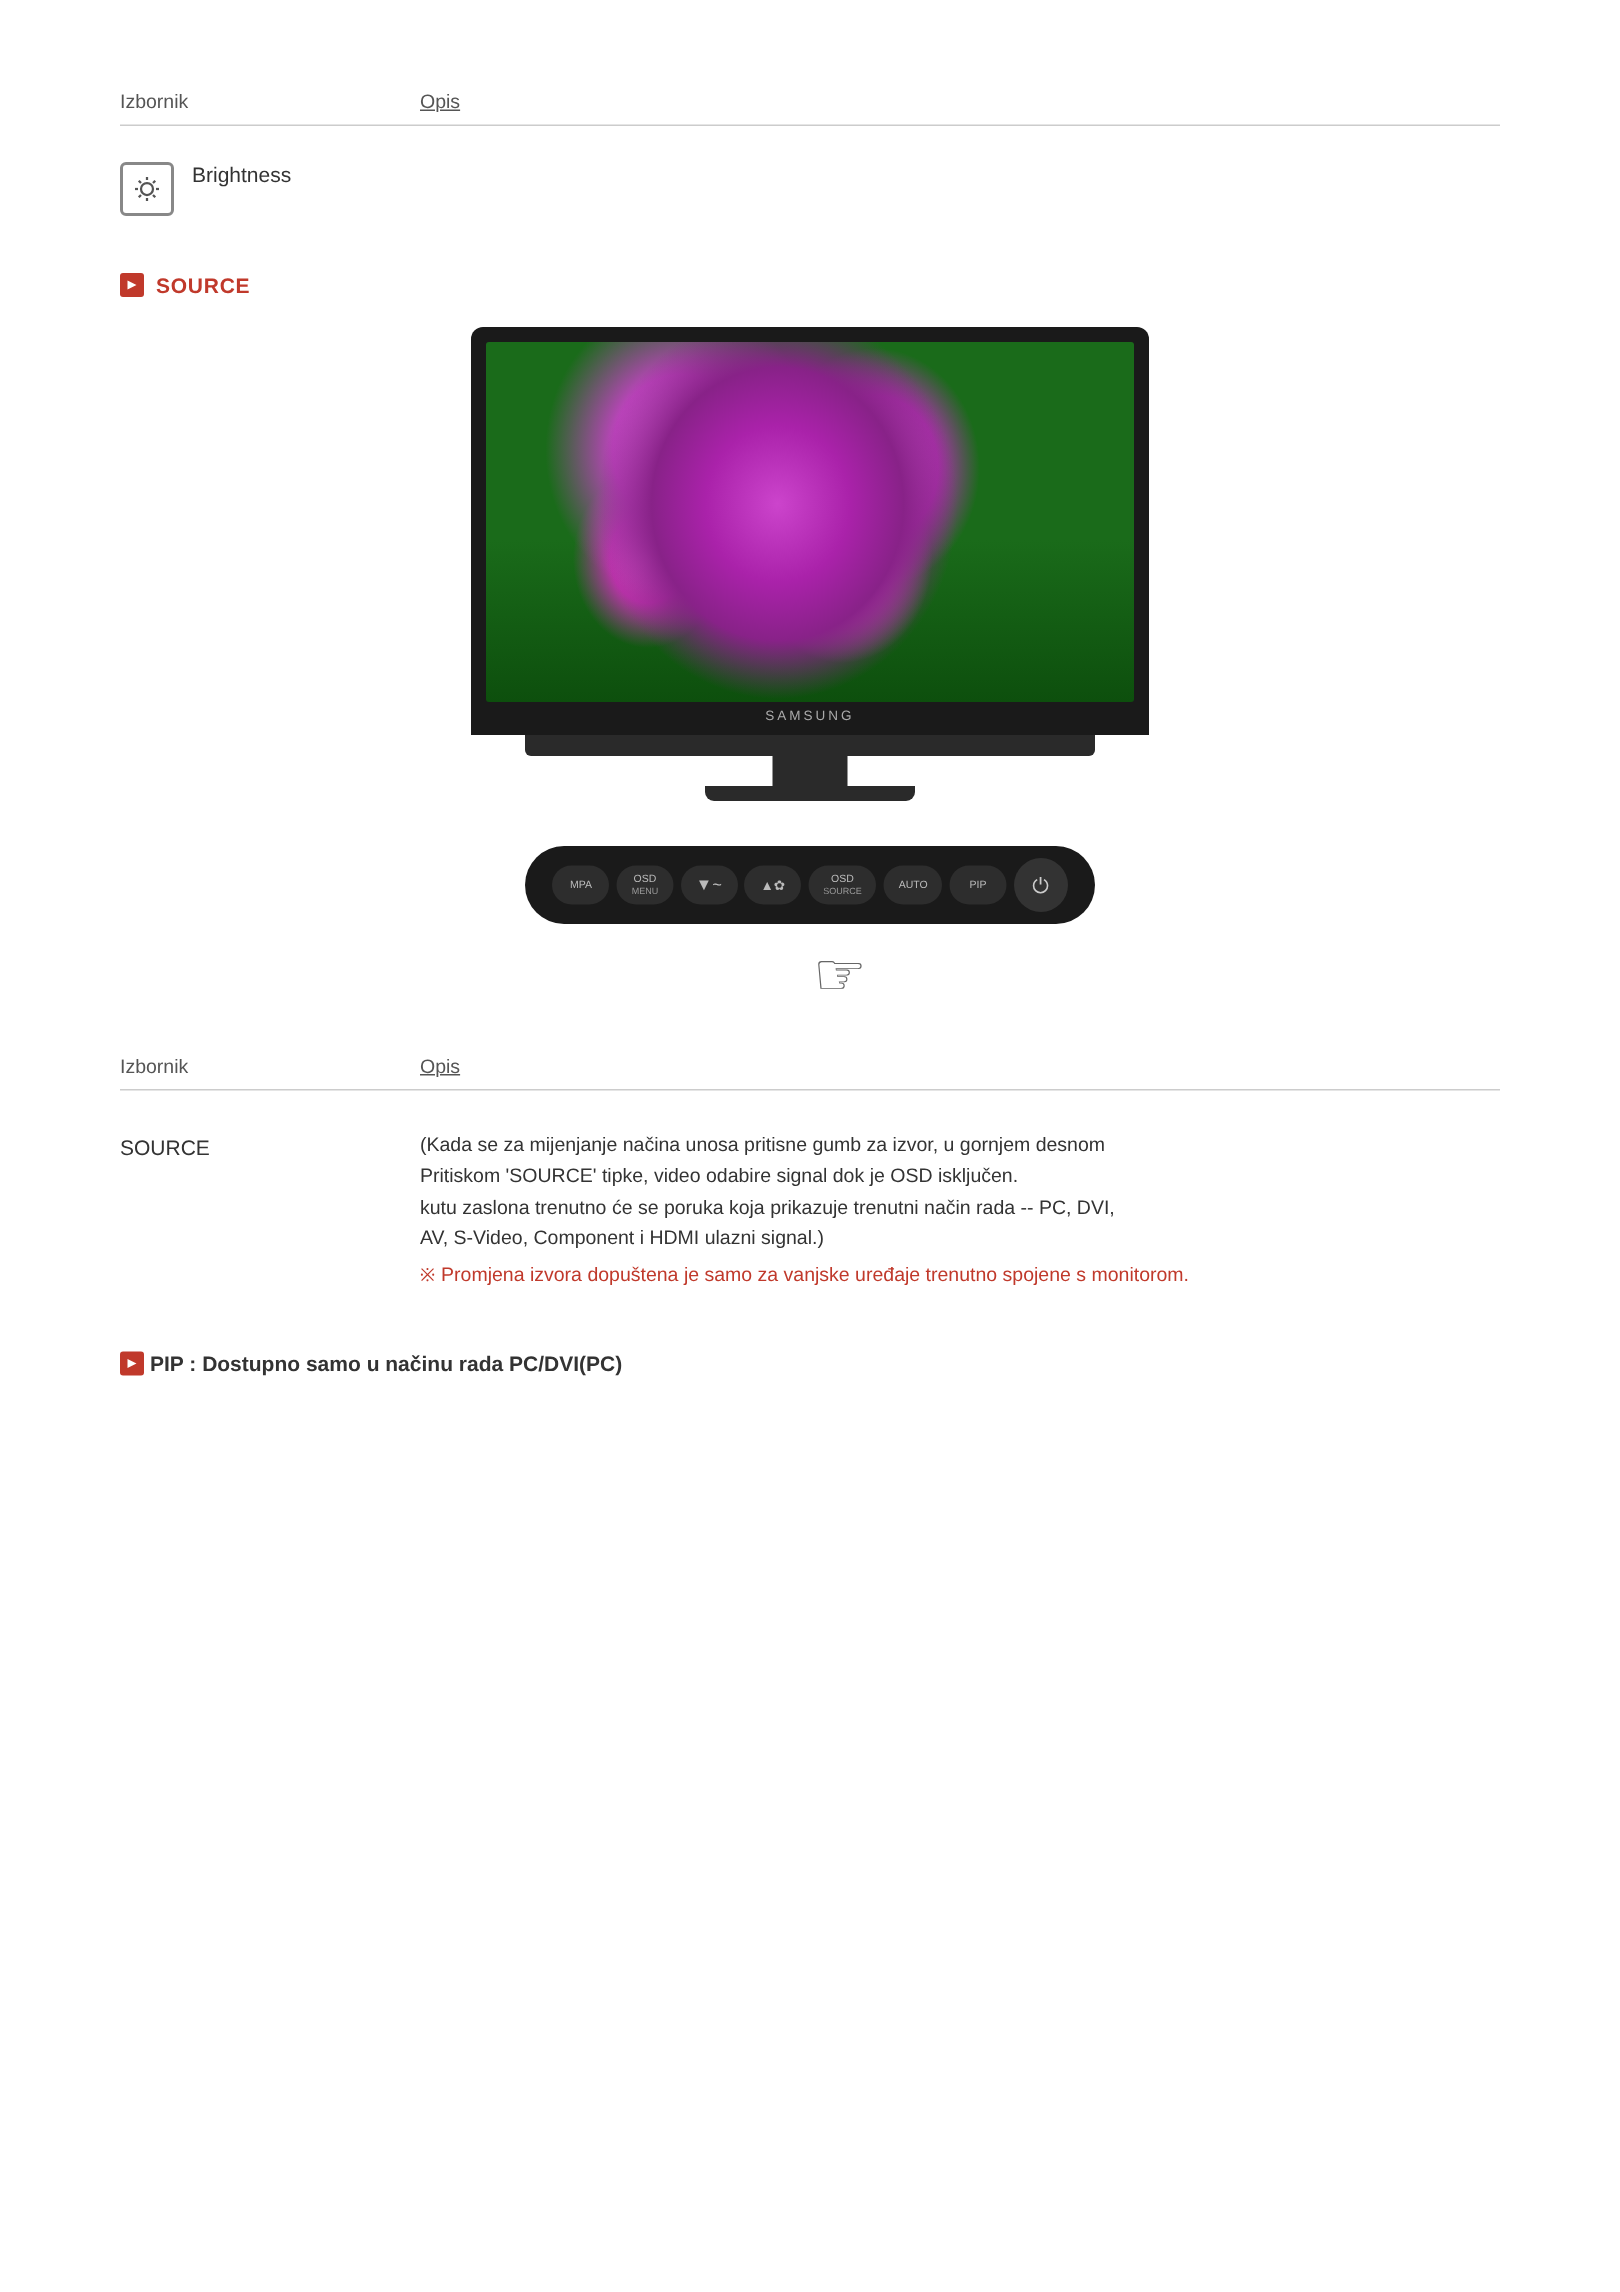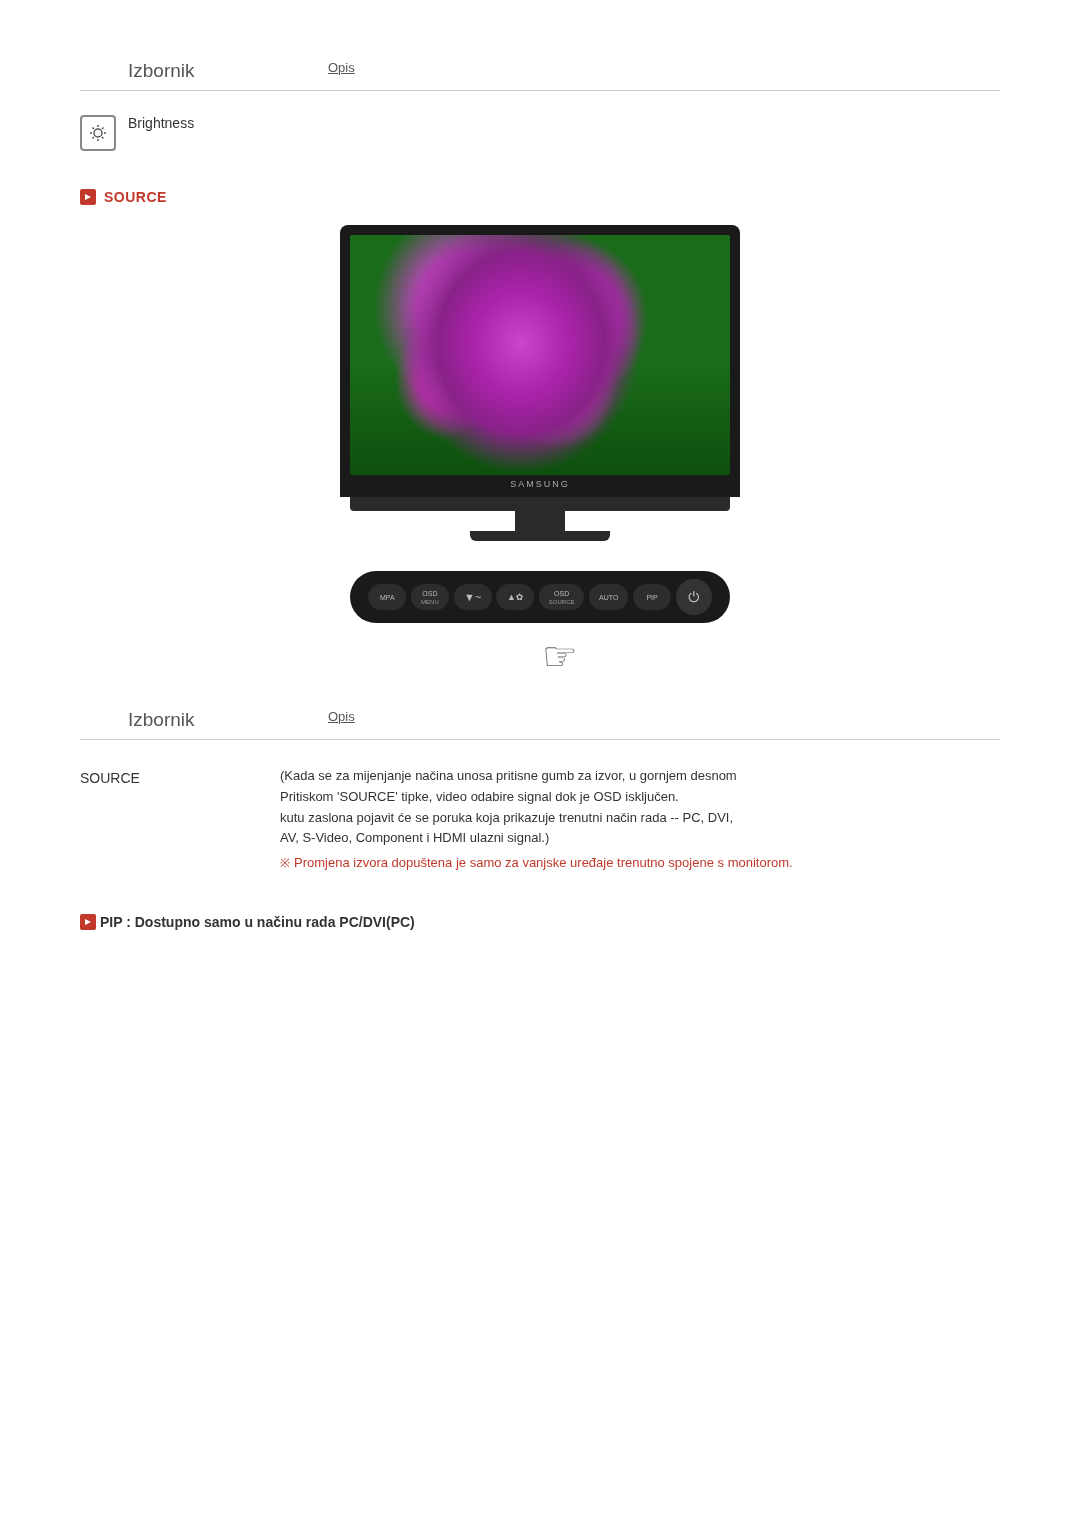--- a/index.html
+++ b/index.html
@@ -19,23 +19,22 @@
       margin-bottom: 30px;
     }
     .table-header {
       display: flex;
       border-bottom: 1px solid #ccc;
       padding-bottom: 8px;
       margin-bottom: 16px;
     }
     .col-menu {
       width: 200px;
-      font-size: 19px;
+      font-size: 13px;
       color: #555;
-      margin-left: 48px;
     }
     .col-desc {
       flex: 1;
       font-size: 13px;
       color: #555;
       text-decoration: underline;
     }
     .table-row {
       display: flex;
       align-items: flex-start;
@@ -103,21 +102,21 @@
     }
 
     
     .monitor-container {
       display: flex;
       flex-direction: column;
       align-items: center;
       margin: 20px 0 30px 0;
     }
     .monitor-frame {
-      width: 400px;
+      width: 452px;
       background: #1a1a1a;
       border-radius: 8px 8px 0 0;
       padding: 10px 10px 6px 10px;
       position: relative;
     }
     .monitor-screen {
       width: 100%;
       height: 240px;
       background: linear-gradient(135deg, #6a0dad 0%, #9b59b6 30%, #8e44ad 50%, #2ecc71 80%, #27ae60 100%);
       position: relative;
@@ -366,21 +365,21 @@
 <div class="second-table">
   <div class="table-header">
     <div class="col-menu">Izbornik</div>
     <div class="col-desc">Opis</div>
   </div>
   <div class="table-row-2">
     <div class="menu-cell-2">SOURCE</div>
     <div class="desc-cell-2">
       <div>(Kada se za mijenjanje načina unosa pritisne gumb za izvor, u gornjem desnom</div>
       <div>Pritiskom 'SOURCE' tipke, video odabire signal dok je OSD isključen.</div>
-      <div>kutu zaslona pojavit će se poruka koja prikazuje trenutni način rada -- PC, DVI,</div>
+      <div>kutu zaslona trenutno će se poruka koja prikazuje trenutni način rada -- PC, DVI,</div>
       <div>AV, S-Video, Component i HDMI ulazni signal.)</div>
       <div class="note-line">
         <span class="note-symbol">※</span>
         <span class="note-highlight">Promjena izvora dopuštena je samo za vanjske uređaje trenutno spojene s monitorom.</span>
       </div>
     </div>
   </div>
 </div>
 
 <div class="pip-section">

